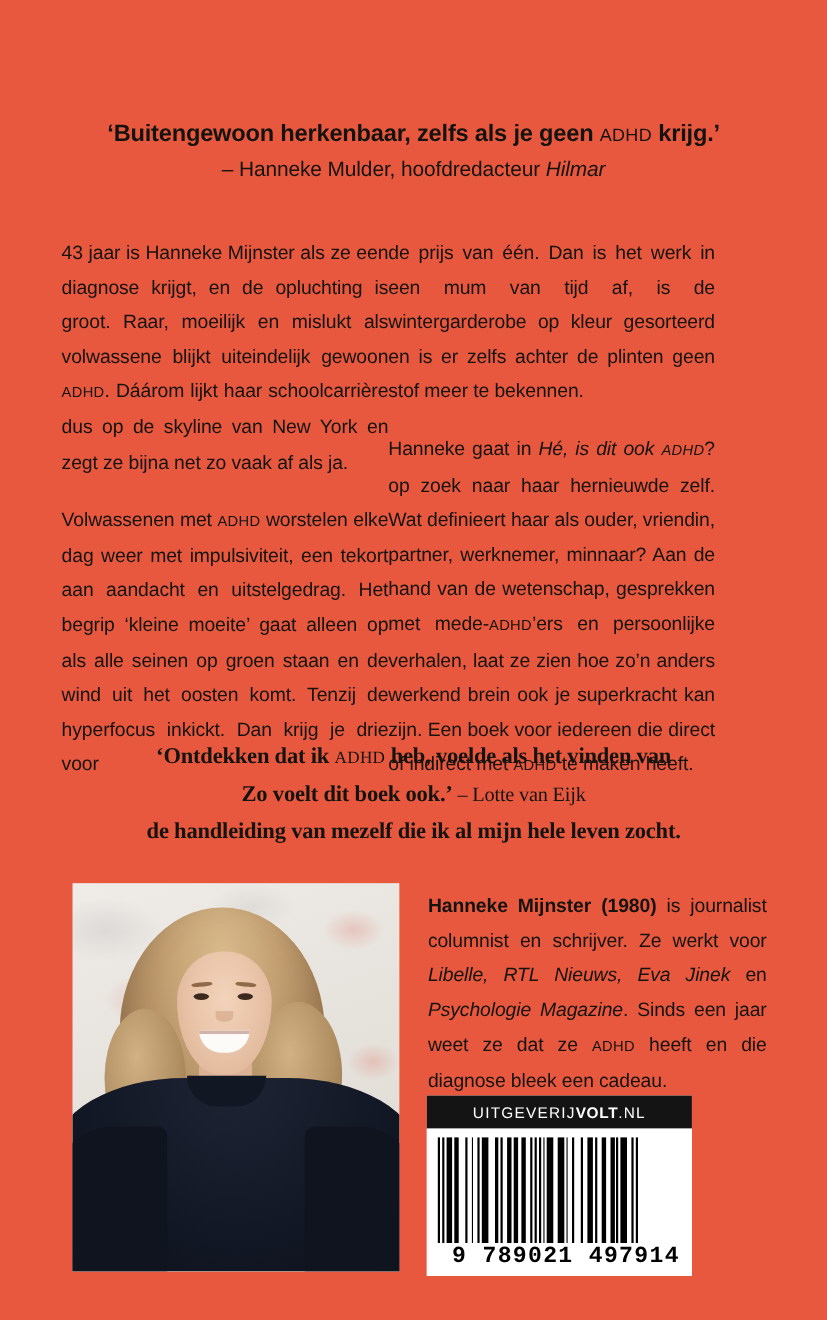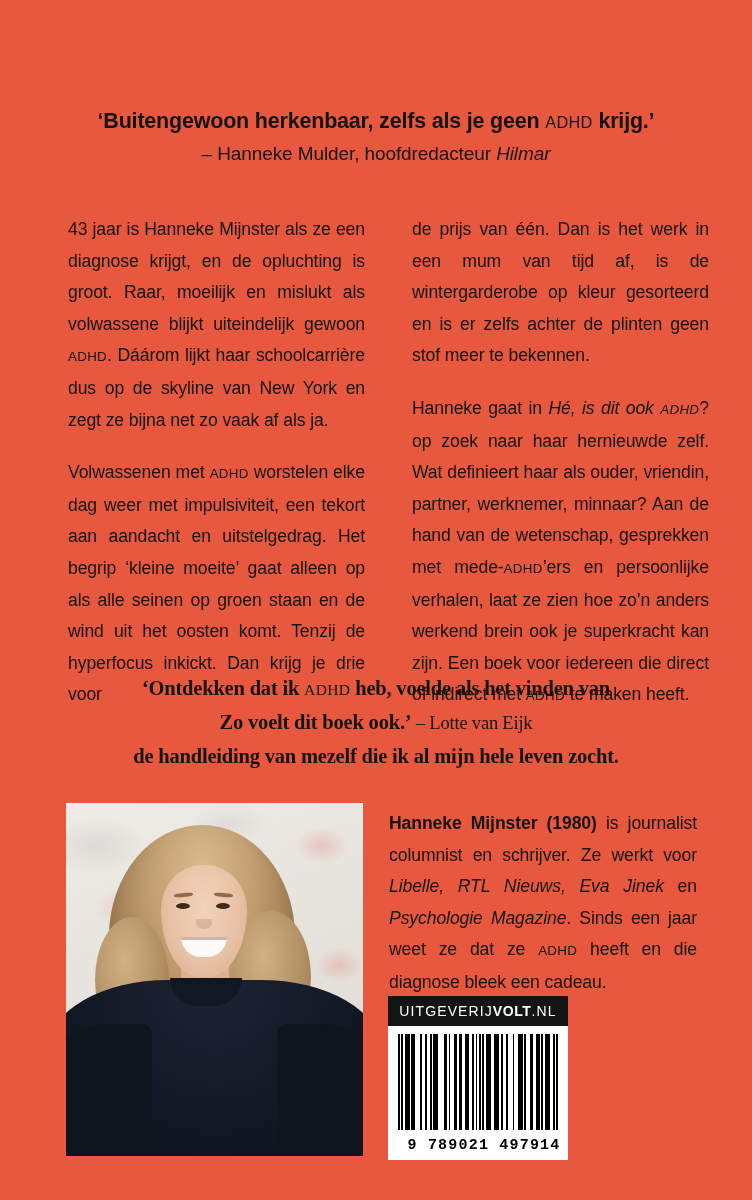--- a/index.html
+++ b/index.html
@@ -48,25 +48,24 @@
   .sc {
     font-size: 0.76em;
     letter-spacing: 0.3px;
     font-weight: 400;
   }
   b .sc, .bold .sc { font-weight: 500; }
 
   
   .body-cols {
     position: absolute;
-    left: 68px;
+    left: 56px;
     top: 214px;
     width: 641px;
     display: flex;
-    justify-content: space-between;
   }
   .col {
     width: 297px;
   }
   .col p {
     margin: 0 0 21px 0;
     font-size: 17.6px;
     line-height: 31.6px;
     text-align: justify;
     letter-spacing: -0.1px;
@@ -240,21 +239,21 @@
     letter-spacing: -0.1px;
   }
   .bio b { font-weight: 700; margin-top: 40px; }
   .bio i { font-style: italic; }
 
   
   .barcode {
     position: absolute;
     left: 388px;
     top: 996px;
-    width: 180px;
+    width: 241px;
     height: 164px;
     background: #ffffff;
     box-sizing: border-box;
   }
   .barcode-header {
     height: 30px;
     background: #141414;
     color: #ffffff;
     display: flex;
     align-items: center;
@@ -277,21 +276,21 @@
     height: 96px;
     gap: 0;
   }
   .bars span { display: block; background: #000; }
   .isbn {
     position: absolute;
     left: 12px; right: 0;
     bottom: 6px;
     text-align: center;
     font-family: "Liberation Mono", monospace;
-    font-size: 15px;
+    font-size: 21px;
     font-weight: 700;
     letter-spacing: 1.2px;
     color: #000;
   }
 </style>
 </head>
 <body>
 
 <div class="cover">
 

